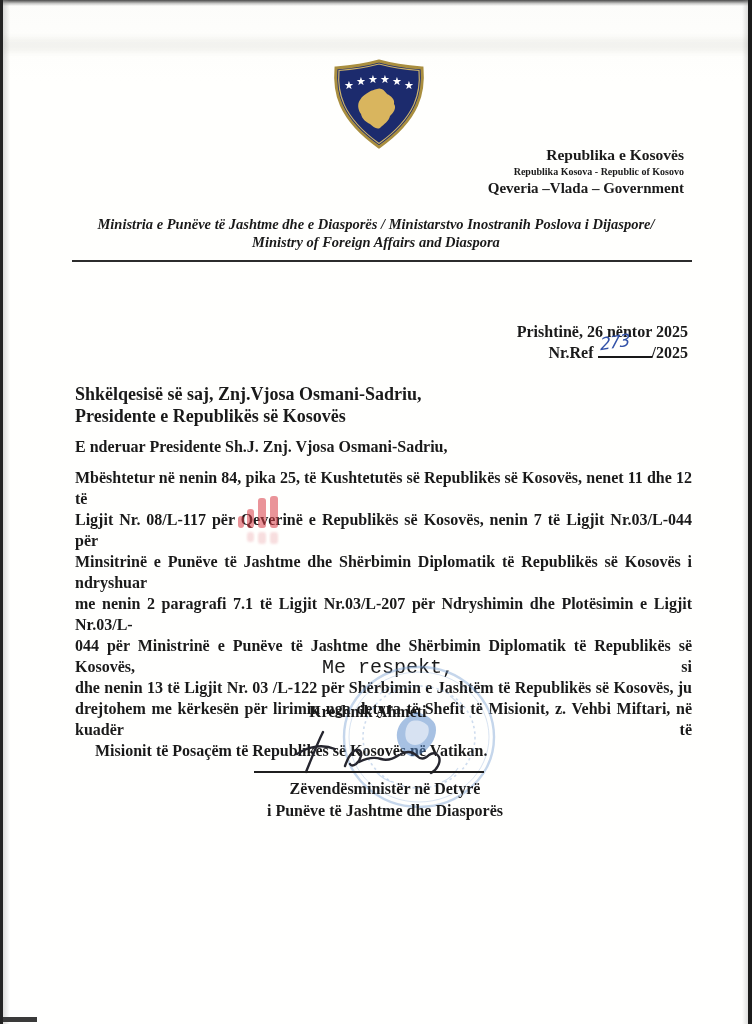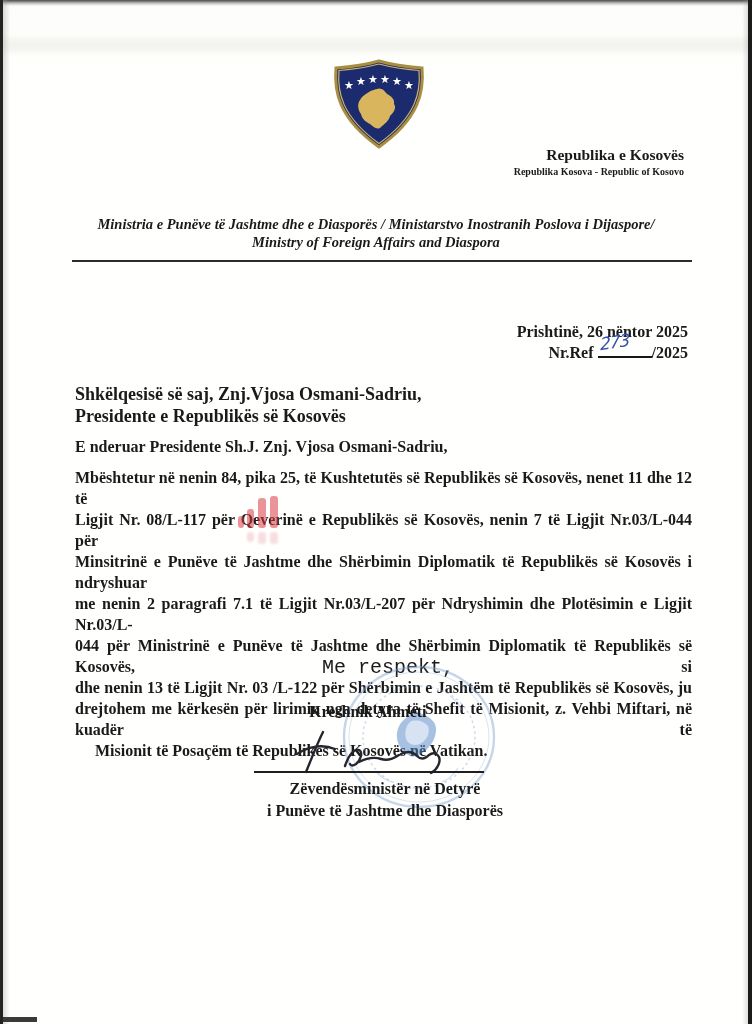--- a/index.html
+++ b/index.html
@@ -98,20 +98,21 @@
         <text x="70" y="27">★</text>
         <text x="82" y="31">★</text>
       </g>
       <path d="M50 31 C54 29 58 33 60 36 C64 38 68 41 67 46 C70 50 66 55 63 58 C62 63 57 66 53 70 C49 72 46 68 43 66 C39 64 35 61 34 56 C31 52 30 46 33 42 C35 38 39 36 42 34 C45 32 47 32 50 31 Z" fill="#d9b55e"></path>
     </svg>
   </div>
 
   <div class="header">
     <div class="h1">Republika e Kosovës</div>
     <div class="h2">Republika Kosova - Republic of Kosovo</div>
+    <div class="h3">Qeveria –Vlada – Government</div>
   </div>
 
   <div class="ministry">
     <div>Ministria e Punëve të Jashtme dhe e Diasporës / Ministarstvo Inostranih Poslova i Dijaspore/</div>
     <div>Ministry of Foreign Affairs and Diaspora</div>
   </div>
 
   <div class="rule"></div>
 
   <div class="dateline">

